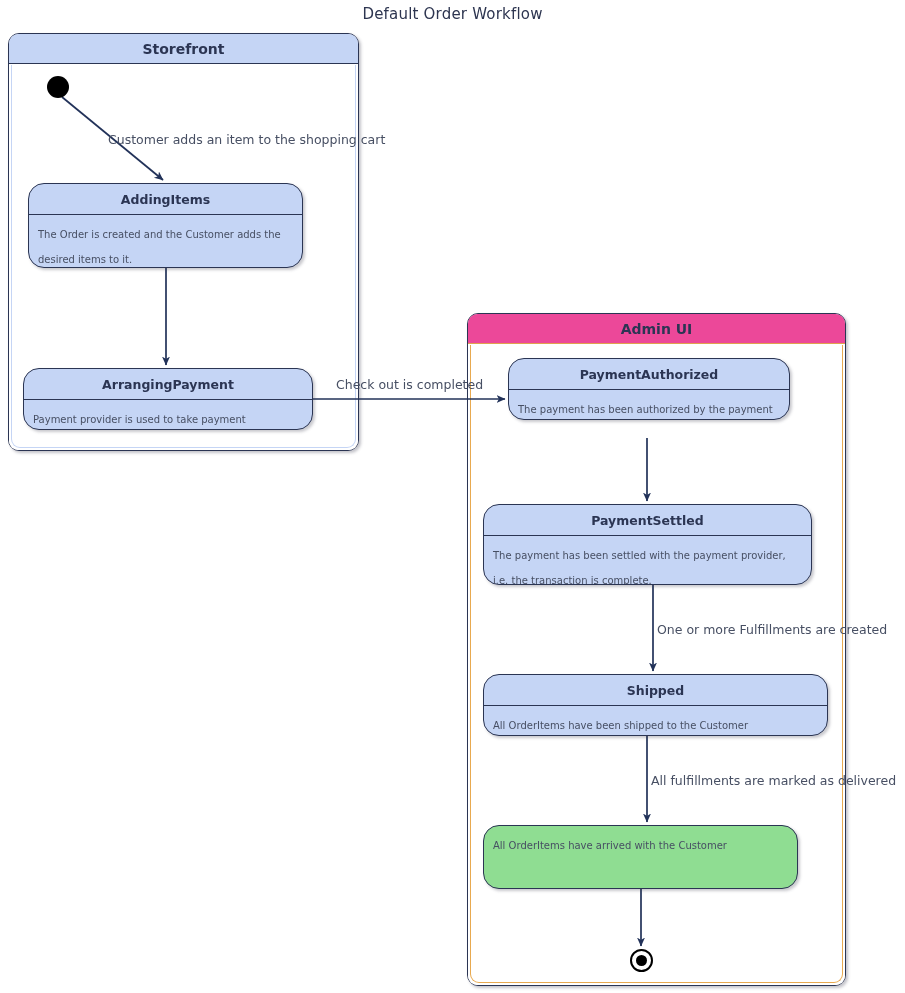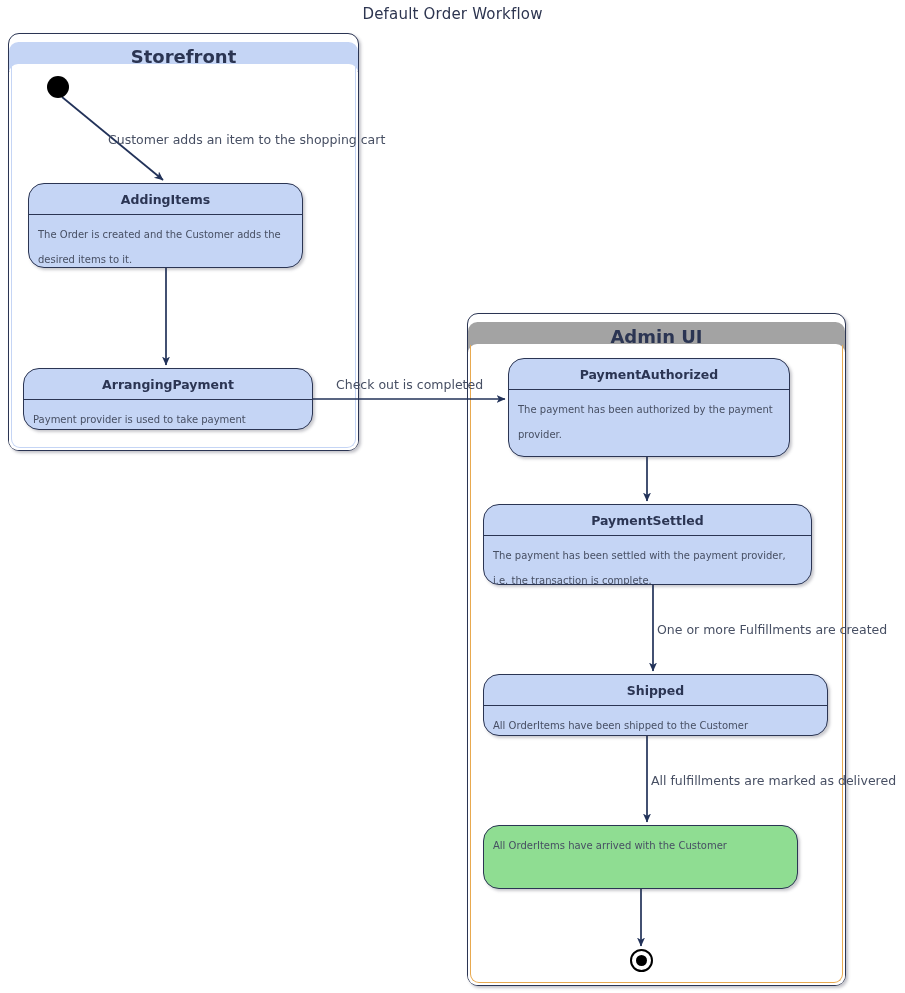--- a/index.html
+++ b/index.html
@@ -37,27 +37,26 @@
     border-radius: 11px;
     background: #ffffff;
     box-shadow: 2px 2px 3px rgba(60,60,80,0.30);
   }
   .composite-title {
     position: absolute;
     left: 0; right: 0; top: 0;
     height: 30px;
     line-height: 30px;
     text-align: center;
-    font-size: 18px;
+    font-size: 14px;
     font-weight: bold;
     color: #2b3553;
     border-bottom: 1.5px solid #2b3553;
     border-radius: 9.5px 9.5px 0 0;
     box-sizing: border-box;
-    margin-top: 8px;
   }
   .composite-body {
     position: absolute;
     left: 0; right: 0;
     top: 30px; bottom: 0;
     background: #ffffff;
     border-radius: 9px;
   }
   .composite.storefront {
     left: 8px; top: 33px;
@@ -65,21 +64,21 @@
     background: #ffffff;
   }
   .composite.storefront > .composite-title { background: #c5d5f5; }
   .composite.storefront > .composite-body  { background: #ffffff; }
   .composite.adminui {
     left: 467px; top: 313px;
     width: 379px; height: 673px;
     border-color: #2b3553;
   }
   .composite.adminui > .composite-title {
-    background: #a3a3a3;
+    background: #ec4899;
     border-bottom-color: #e0a24d;
   }
   .composite.adminui > .composite-body { background: #ffffff; }
   .composite.adminui::after {
     content: "";
     position: absolute;
     left: 2px; right: 2px; top: 31px; bottom: 2px;
     border: 1.5px solid #e8a94f;
     border-top: none;
     border-radius: 0 0 9px 9px;
@@ -115,21 +114,21 @@
   }
   .state-desc {
     font-size: 10px;
     color: #474f63;
     padding: 7px 16px 7px 9px;
     line-height: 25px;
   }
   
   #node-addingitems     { left: 28px;  top: 183px; width: 275px; height: 85px; }
   #node-arrangingpayment{ left: 23px;  top: 368px; width: 290px; height: 62px; }
-  #node-paymentauthorized{left: 508px; top: 358px; width: 282px; height: 99px; }
+  #node-paymentauthorized{left: 508px; top: 358px; width: 282px; height: 62px; }
   #node-paymentsettled  { left: 483px; top: 504px; width: 329px; height: 81px; }
   #node-shipped         { left: 483px; top: 674px; width: 345px; height: 62px; }
   #node-delivered       { left: 483px; top: 825px; width: 315px; height: 64px; }
   
   .initial-state {
     position: absolute;
     width: 22px; height: 22px;
     border-radius: 50%;
     background: #000000;
   }

